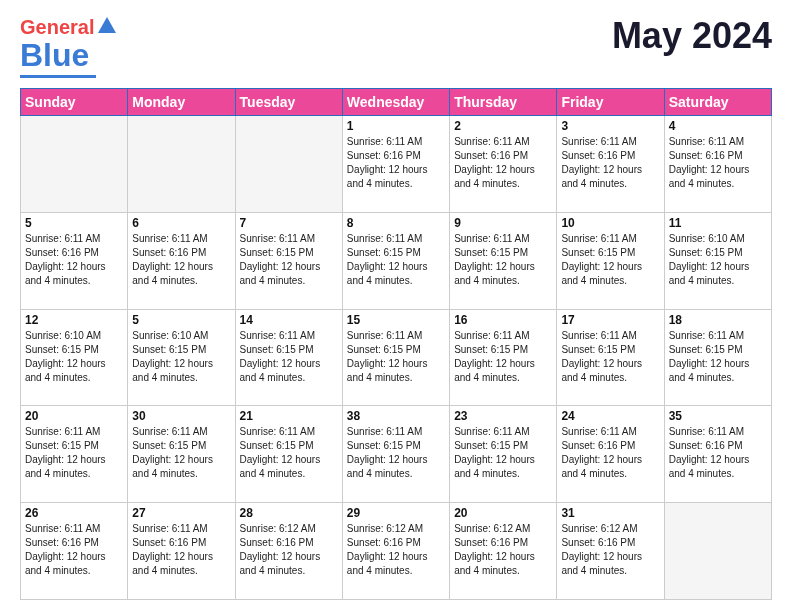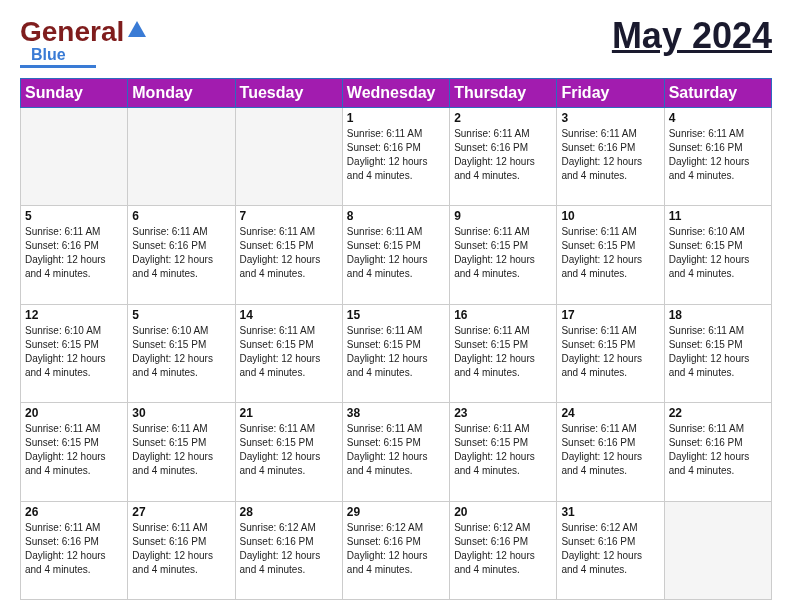--- a/index.html
+++ b/index.html
@@ -29,37 +29,36 @@
       align-items: flex-start;
     }
     .title-area {
       text-align: right;
     }
     .main-title {
       font-size: 36px;
       font-weight: bold;
       color: #1a1a2e;
       line-height: 1.1;
-      text-decoration: underline;
     }
     .subtitle {
       font-size: 16px;
       color: #333;
     }
     .calendar {
       flex: 1;
       border: 1px solid #ccc;
       border-collapse: collapse;
       width: 100%;
       table-layout: fixed;
     }
     .calendar th {
-      background: #a21caf;
+      background: #ec4899;
       color: #fff;
-      font-size: 16px;
+      font-size: 14px;
       font-weight: bold;
       padding: 5px 4px;
       text-align: left;
       border: 1px solid #2d6abf;
     }
     .calendar td {
       vertical-align: top;
       border: 1px solid #ccc;
       padding: 3px 4px;
       font-size: 9.5px;
@@ -86,27 +85,27 @@
       line-height: 1.4;
     }
   </style>
 </head>
 <body>
 
 <div class="page">
   <div class="header">
     <div class="logo">
       <div style="display:flex;align-items:center;gap:0;">
-        <span style="font-size:28px;font-weight:bold;color:#7f1d1d;">General</span>
+        <span style="font-size:20px;font-weight:bold;color:#ef4444;">General</span>
         <svg width="22" height="22" viewBox="0 0 22 22" style="margin-left:2px;margin-top:-4px;">
           <polygon points="11,2 20,18 2,18" fill="#3a7bd5"></polygon>
         </svg>
       </div>
       <div style="display:flex;align-items:center;margin-top:-2px;">
-        <span style="font-size:16px;font-weight:bold;color:#3a7bd5;margin-left:11px;">Blue</span>
+        <span style="font-size:32px;font-weight:bold;color:#3a7bd5;margin-left:0;">Blue</span>
       </div>
       <div style="width:76px;height:3px;background:#3a7bd5;margin-top:1px;"></div>
     </div>
     <div class="title-area">
       <div class="main-title">May 2024</div>
     </div>
   </div>
 
   <table class="calendar">
     <thead>
@@ -221,21 +220,21 @@
           </td>
           <td>
             <span class="day-num">23</span>
             <div class="day-info">Sunrise: 6:11 AM<br>Sunset: 6:15 PM<br>Daylight: 12 hours<br>and 4 minutes.</div>
           </td>
           <td>
             <span class="day-num">24</span>
             <div class="day-info">Sunrise: 6:11 AM<br>Sunset: 6:16 PM<br>Daylight: 12 hours<br>and 4 minutes.</div>
           </td>
           <td>
-            <span class="day-num">22</span>
+            <span class="day-num">35</span>
             <div class="day-info">Sunrise: 6:11 AM<br>Sunset: 6:16 PM<br>Daylight: 12 hours<br>and 4 minutes.</div>
           </td>
         </tr>
         <tr>
           <td>
             <span class="day-num">26</span>
             <div class="day-info">Sunrise: 6:11 AM<br>Sunset: 6:16 PM<br>Daylight: 12 hours<br>and 4 minutes.</div>
           </td>
           <td>
             <span class="day-num">27</span>

